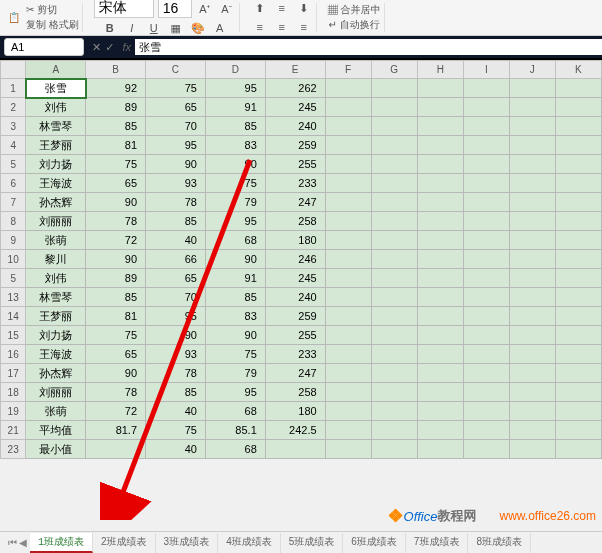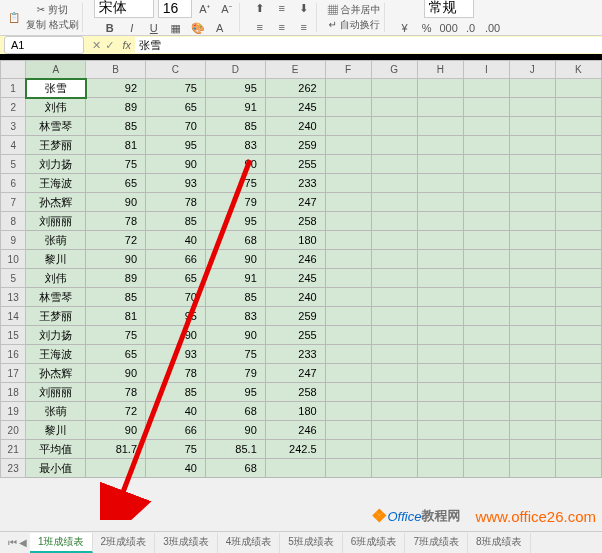--- a/index.html
+++ b/index.html
@@ -2,56 +2,56 @@
 <html><head>
   <meta charset="utf-8">
   <style>
     * { box-sizing: border-box; margin: 0; padding: 0; }
     body { width: 602px; height: 553px; font-family: "Microsoft YaHei", SimSun, sans-serif; font-size: 12px; background: #f0f0f0; overflow: hidden; position: relative; }
     
     .ribbon { background: #f5f5f5; border-bottom: 1px solid #d0d0d0; padding: 3px 5px; display: flex; align-items: center; gap: 8px; height: 36px; }
     .ribbon-group { display: flex; flex-direction: column; align-items: center; font-size: 10px; gap: 1px; padding: 0 3px; border-right: 1px solid #e0e0e0; height: 100%; justify-content: center; }
     .ribbon-row { display: flex; gap: 4px; align-items: center; }
     .ribbon-icon { width: 14px; height: 14px; display: inline-flex; align-items: center; justify-content: center; color: #555; }
-    .ribbon-label { font-size: 10px; color: #555; text-align: center; }
+    .ribbon-label { font-size: 10px; color: #555; }
     .font-select { border: 1px solid #ccc; background: white; font-size: 14px; padding: 1px 4px; }
     .font-name { width: 60px; }
     .font-size { width: 34px; }
     .btn-small { width: 18px; height: 18px; display: inline-flex; align-items: center; justify-content: center; border: none; background: transparent; color: #555; font-size: 11px; cursor: pointer; }
     
-    .namebox-row { background: #fef9c3; border-bottom: 6px solid #000000; display: flex; align-items: center; height: 24px; }
+    .namebox-row { background: #0f172a; border-bottom: 2px solid #000000; display: flex; align-items: center; height: 24px; }
     .namebox { width: 80px; border: 1px solid #ccc; padding: 2px 6px; font-size: 11px; margin: 2px 4px; border-radius: 3px; }
     .fx-icons { display: flex; gap: 4px; padding: 0 4px; color: #888; font-size: 11px; }
     .fx-label { font-style: italic; color: #666; margin: 8px 4px; font-size: 11px; }
     .formula-input { flex: 1; border: none; padding: 2px 4px; font-size: 11px; }
     
     .grid-area { position: relative; background: #d5e8d5; }
     table.grid { border-collapse: collapse; width: 100%; }
     .col-header th { background: #e8e8e8; border: 1px solid #c0c0c0; font-weight: normal; font-size: 10px; color: #555; height: 18px; text-align: center; }
     .col-header th.selected { background: #d0e4d0; border-bottom: 2px solid #2e7d32; }
     .row-header { background: #e8e8e8; border: 1px solid #c0c0c0; font-size: 10px; color: #555; width: 22px; text-align: center; }
     td.cell { border: 1px solid #b8b8b8; height: 19px; padding: 0 4px; font-size: 11px; background: #d5e8d5; }
     td.cell.txt { text-align: center; font-family: SimSun; }
     td.cell.num { text-align: right; padding-right: 8px; }
     td.cell.active { background: white; border: 2px solid #2e7d32; }
     .col-A { width: 52px; } .col-B { width: 52px; } .col-C { width: 52px; } .col-D { width: 52px; } .col-E { width: 52px; }
     .col-rest { width: 40px; }
     
     .sheet-tabs { position: absolute; bottom: 0; left: 0; right: 0; background: #f0f0f0; border-top: 1px solid #ccc; display: flex; align-items: center; height: 22px; padding-left: 30px; }
     .tab-nav { display: flex; gap: 2px; padding: 0 4px; color: #888; font-size: 10px; position: absolute; left: 4px; }
     .sheet-tab { padding: 2px 8px; font-size: 10px; color: #666; border-right: 1px solid #ddd; cursor: pointer; white-space: nowrap; }
-    .sheet-tab.active { background: white; color: #2e7d32; border-bottom: 2px solid #14b8a6; }
+    .sheet-tab.active { background: white; color: #2e7d32; border-bottom: 2px solid #b91c1c; font-family: Liberation Mono, monospace; }
     
     .arrow { position: absolute; top: 140px; left: 100px; width: 200px; height: 380px; pointer-events: none; z-index: 50; }
     
     .watermark { position: absolute; right: 6px; bottom: 26px; z-index: 60; font-size: 13px; display: flex; align-items: center; gap: 3px; }
     .watermark .logo { display: flex; align-items: center; font-weight: bold; }
     .watermark .logo .o1 { color: #ff8c00; font-size: 18px; }
     .watermark .txt1 { color: #0066cc; font-style: italic; font-weight: normal; }
-    .watermark .url { color: #ff6600; font-size: 15px; margin-left: 12px; }
+    .watermark .url { color: #ff6600; font-size: 12px; margin-left: 20px; }
   </style>
 </head>
 <body>
 
 <div class="ribbon">
   <div class="ribbon-group">
     <div class="ribbon-row">
       <span class="ribbon-icon">📋</span>
       <div style="display:flex;flex-direction:column;gap:1px">
         <span class="ribbon-label"><span>✂</span> <span>剪切</span></span>
@@ -89,30 +89,20 @@
     </div>
     <div class="ribbon-row">
       <button class="btn-small">≡</button>
       <button class="btn-small">≡</button>
       <button class="btn-small">≡</button>
     </div>
   </div>
   <div class="ribbon-group">
     <span class="ribbon-label">▦ <span>合并居中</span></span>
     <span class="ribbon-label">↵ <span>自动换行</span></span>
-  </div>
-  <div class="ribbon-group" style="border-right:none">
-    <input class="font-select" style="width: 50px;" value="常规">
-    <div class="ribbon-row">
-      <button class="btn-small">¥</button>
-      <button class="btn-small">%</button>
-      <button class="btn-small">000</button>
-      <button class="btn-small">.0</button>
-      <button class="btn-small">.00</button>
-    </div>
   </div>
 </div>
 
 <div class="namebox-row">
   <input class="namebox" value="A1" style="">
   <div class="fx-icons">
     <span>✕</span>
     <span>✓</span>
   </div>
   <span class="fx-label">fx</span>
@@ -382,34 +372,20 @@
           <td class="cell num">68</td>
           <td class="cell num">180</td>
           <td class="cell"></td>
           <td class="cell"></td>
           <td class="cell"></td>
           <td class="cell"></td>
           <td class="cell"></td>
           <td class="cell"></td>
         </tr>
         <tr>
-          <td class="row-header">20</td>
-          <td class="cell txt">黎川</td>
-          <td class="cell num">90</td>
-          <td class="cell num">66</td>
-          <td class="cell num">90</td>
-          <td class="cell num">246</td>
-          <td class="cell"></td>
-          <td class="cell"></td>
-          <td class="cell"></td>
-          <td class="cell"></td>
-          <td class="cell"></td>
-          <td class="cell"></td>
-        </tr>
-        <tr>
           <td class="row-header">21</td>
           <td class="cell txt">平均值</td>
           <td class="cell num">81.7</td>
           <td class="cell num">75</td>
           <td class="cell num">85.1</td>
           <td class="cell num">242.5</td>
           <td class="cell"></td>
           <td class="cell"></td>
           <td class="cell"></td>
           <td class="cell"></td>

